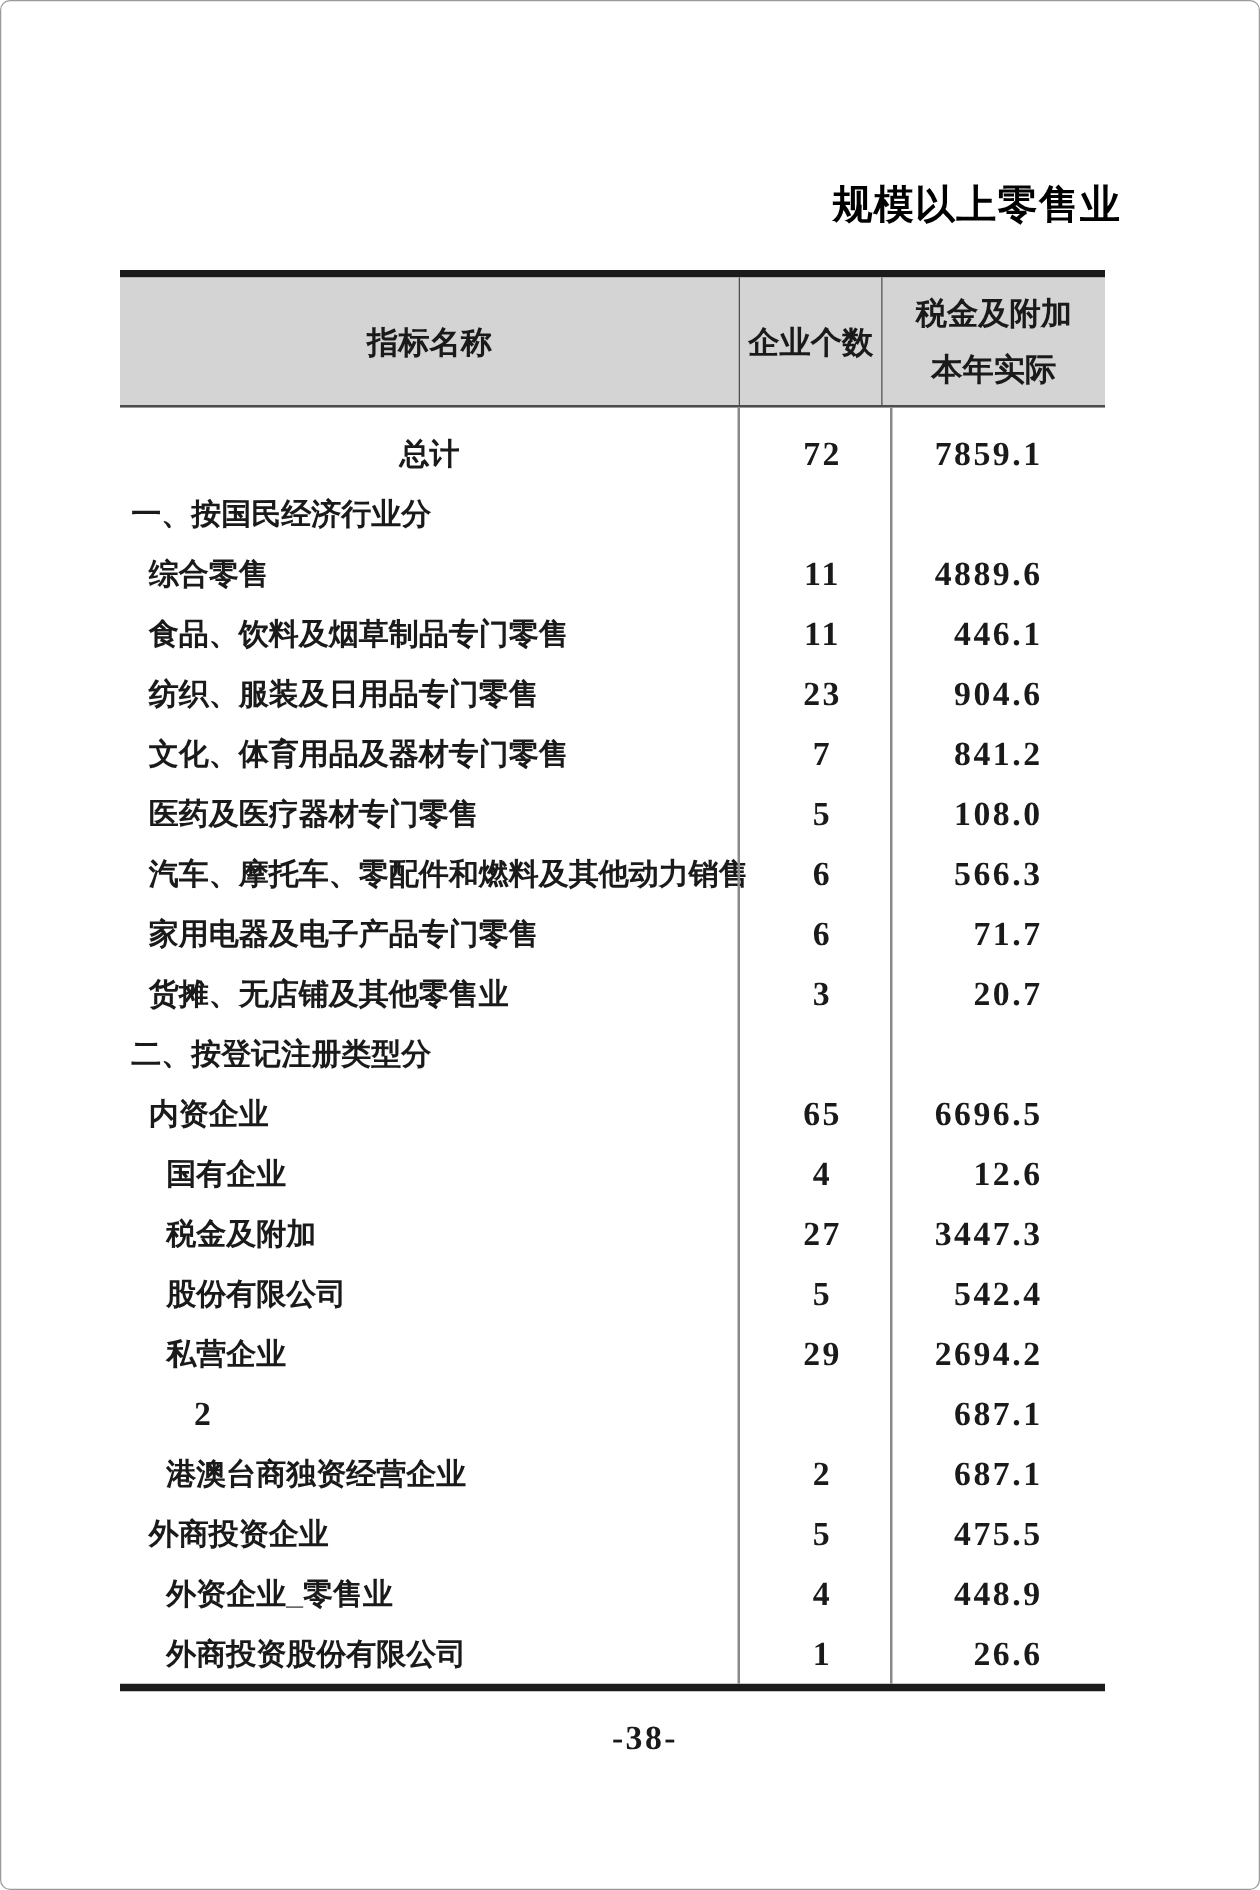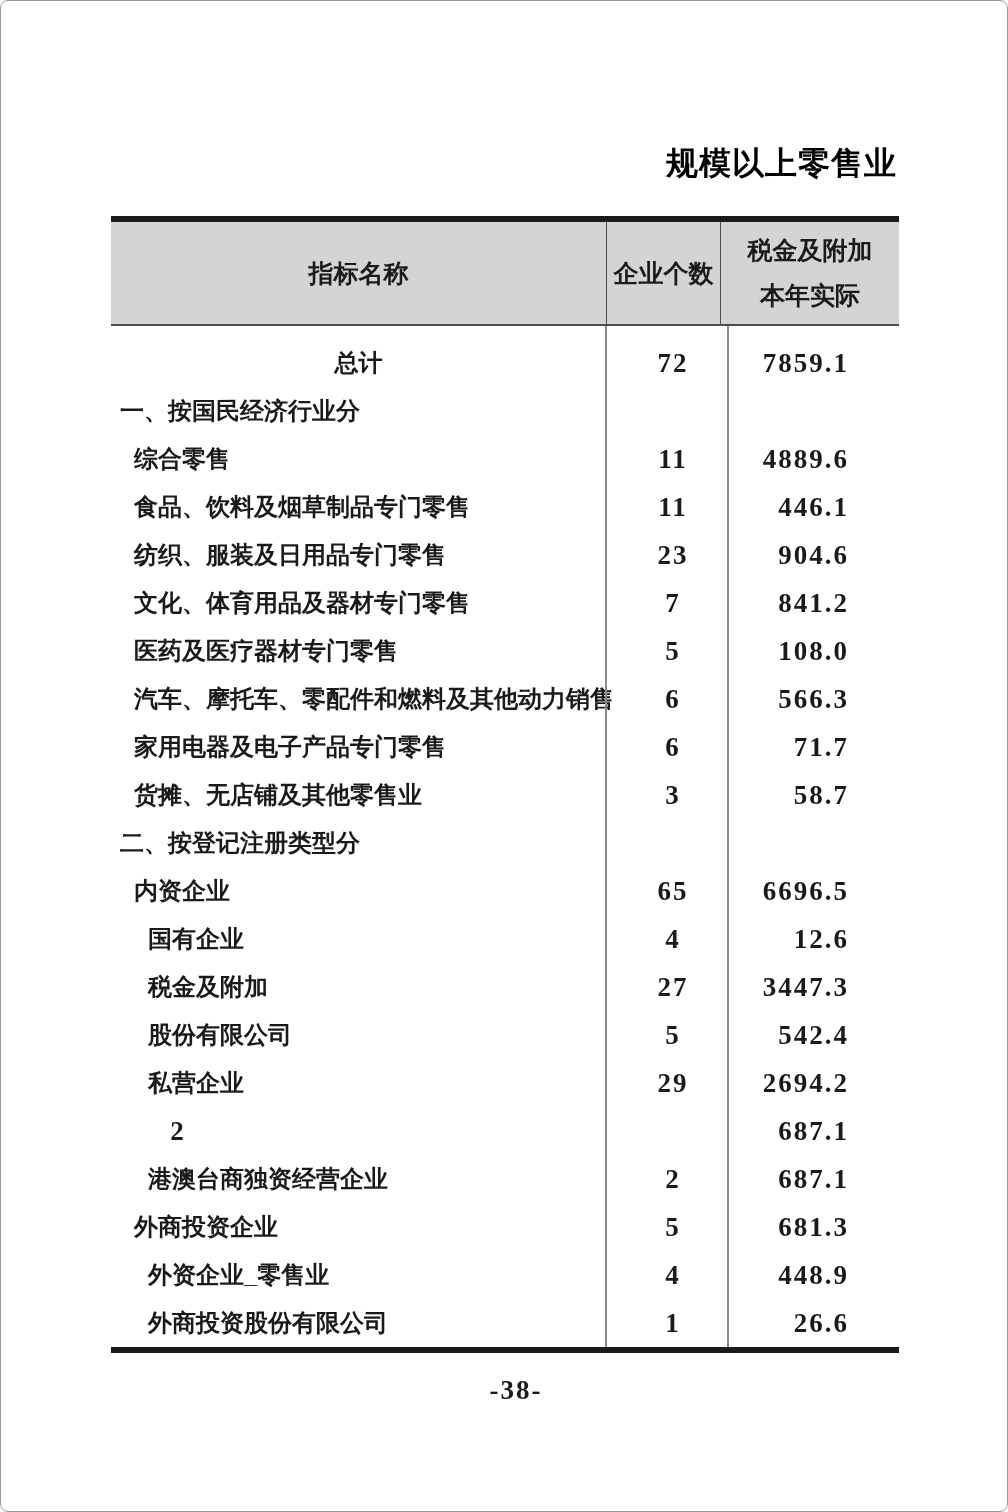--- a/index.html
+++ b/index.html
@@ -20,21 +20,21 @@
     top: 141px; right: 110px;
     font-size: 32px;
     font-weight: bold;
     letter-spacing: 1px;
     color: #000000;
     white-space: nowrap;
   }
 
   .stat-table {
     position: absolute;
-    left: 110px; top: 215px;
+    left: 95px; top: 215px;
     width: 788px;
     border-top: 6px solid #1b1b1b;
     border-bottom: 6px solid #1b1b1b;
   }
 
   .thead {
     display: flex;
     height: 104px;
     background: #d4d4d4;
     border-bottom: 2px solid #4d4d4d;
@@ -218,21 +218,21 @@
   </div>
 
   <div class="tr">
     <div class="td c1">
       <span class="row-label" style="padding-left: 23px;">货摊、无店铺及其他零售业</span>
     </div>
     <div class="td c2">
       <span class="num">3</span>
     </div>
     <div class="td c3">
-      <span class="num">58.7</span>
+      <span class="num">20.7</span>
     </div>
   </div>
 
   <div class="tr">
     <div class="td c1">
       <span class="row-label" style="padding-left: 9px;">二、按登记注册类型分</span>
     </div>
     <div class="td c2">
       <span class="num"></span>
     </div>
@@ -323,21 +323,21 @@
   </div>
 
   <div class="tr">
     <div class="td c1">
       <span class="row-label" style="padding-left: 23px;">外商投资企业</span>
     </div>
     <div class="td c2">
       <span class="num">5</span>
     </div>
     <div class="td c3">
-      <span class="num">681.3</span>
+      <span class="num">475.5</span>
     </div>
   </div>
 
   <div class="tr">
     <div class="td c1">
       <span class="row-label" style="padding-left: 37px;">外资企业_零售业</span>
     </div>
     <div class="td c2">
       <span class="num">4</span>
     </div>

